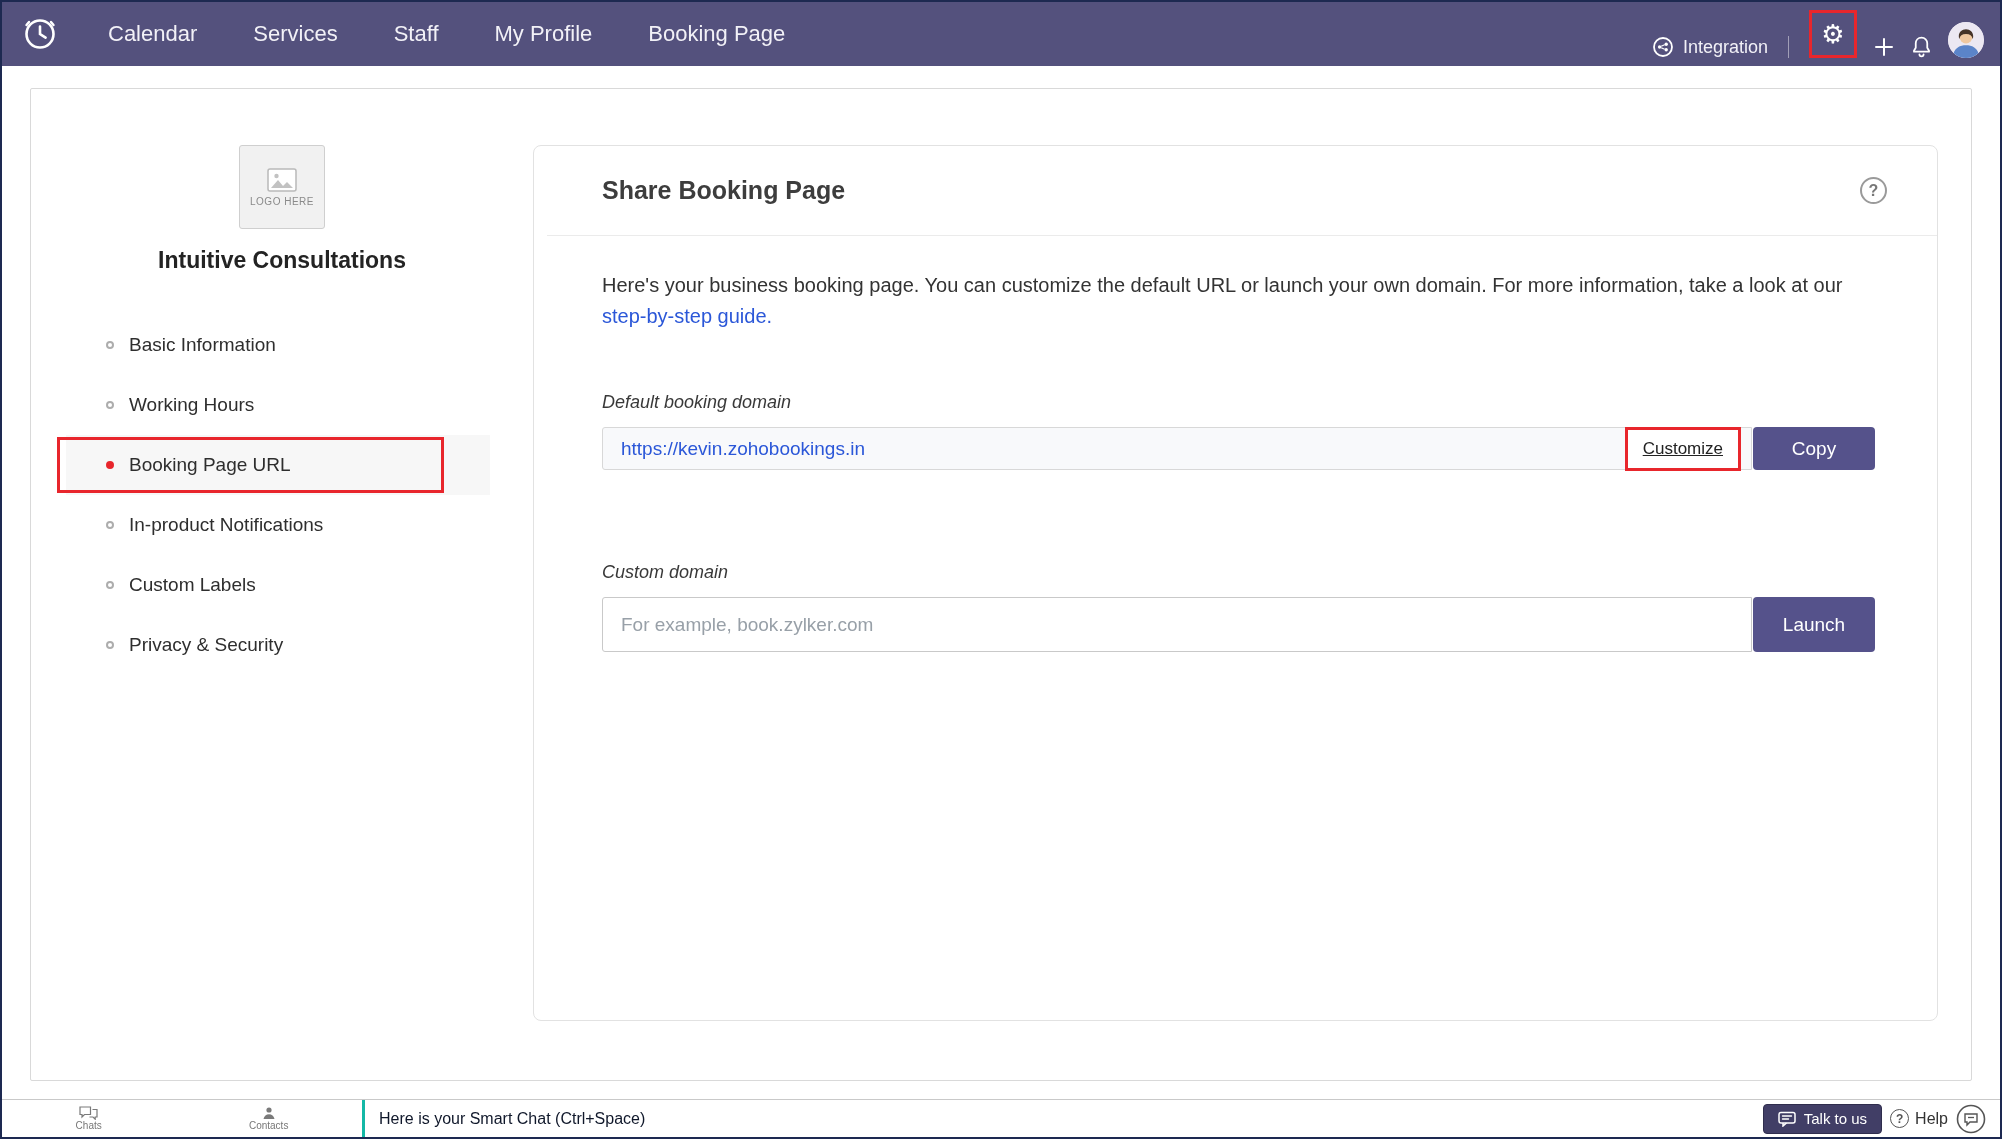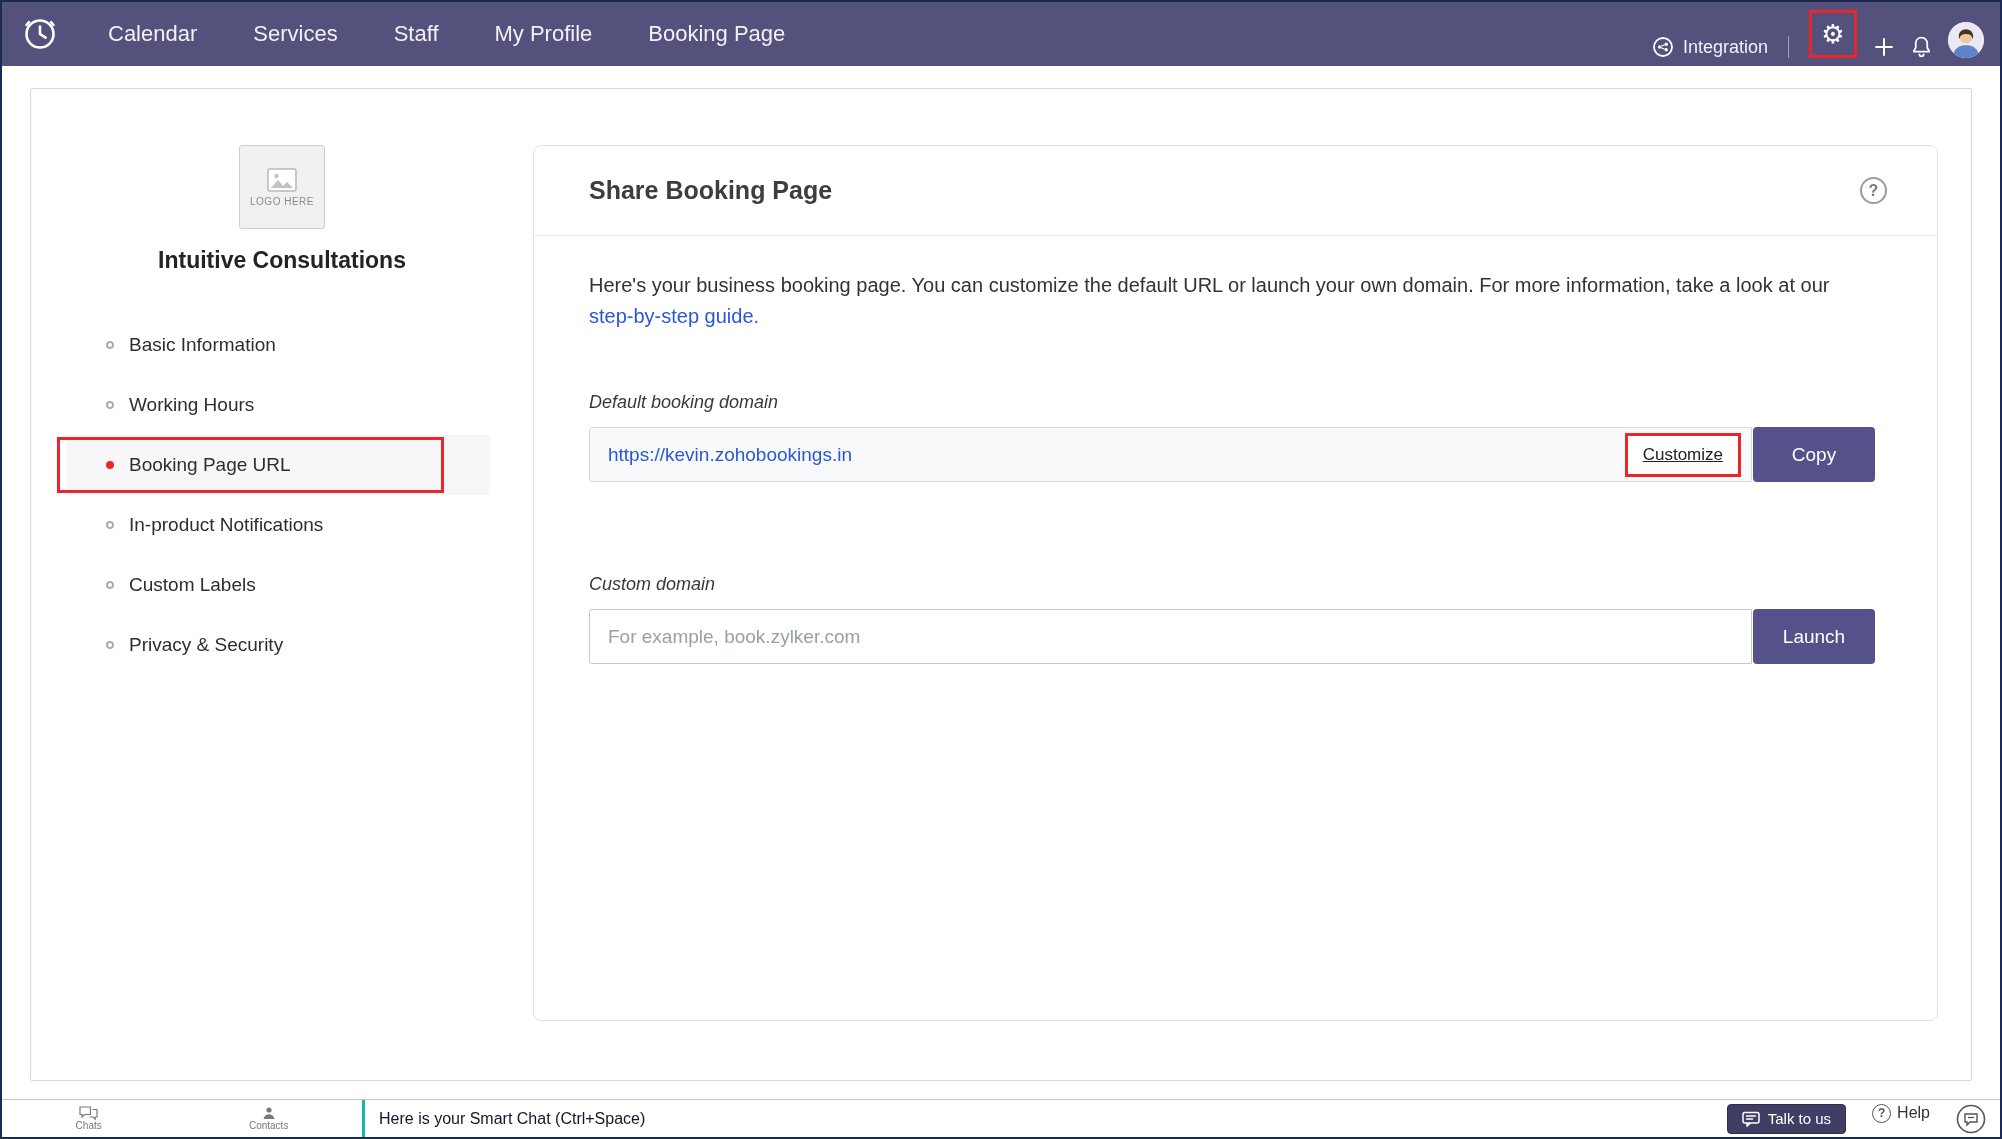--- a/index.html
+++ b/index.html
@@ -77,39 +77,39 @@
   .menu-item.active .dot { background:#e8262c; border-color:#e8262c; }
   .menu-item.active::after {
     content:""; position:absolute; left:-9px; top:2px; bottom:2px; right:46px;
     border:3px solid #e8262c; pointer-events:none;
   }
 
   
   .card {
     flex:1; margin:56px 33px 59px 0;
     border:1px solid #e2e2e2; border-radius:8px;
-    background:#fff; display:flex; flex-direction:column;
+    background:#fff; display:flex; flex-direction:column;padding-left:13px;
   }
   .card-header {
     flex:0 0 90px; display:flex; align-items:center; justify-content:space-between;
     padding:0 50px 0 55px; border-bottom:1px solid #ebebeb;
   }
   .card-title { margin:0; font-size:25px; font-weight:600; color:#3d3d3d; }
   .help-circle {
     width:27px; height:27px; border-radius:50%; border:2px solid #9a9a9a;
     color:#777; font-size:16px; font-weight:700;
     display:flex; align-items:center; justify-content:center; cursor:pointer;
   }
   .card-body { padding:34px 62px 0 55px; }
   .intro { margin:0 0 60px; max-width:1310px; font-size:20px; line-height:31px; color:#333; }
   .link { color:#2b57d8; text-decoration:none; cursor:pointer; }
   .field-label { display:block; font-size:18px; font-weight:500; color:#393939; margin:0 0 14px;font-style:italic; }
   .domain-section + .domain-section { margin-top:92px; }
 
-  .domain-row { display:flex; align-items:stretch; height:55px; }
+  .domain-row { display:flex; align-items:stretch; height:43px; }
   .domain-field {
     flex:1; display:flex; align-items:center; justify-content:space-between;
     border:1px solid #d8d8d8; background:#f8f9fb;
     padding:0 10px 0 18px; border-radius:3px 0 0 3px;
   }
   .domain-link { font-size:19px; color:#2b57d8; text-decoration:none; cursor:pointer; }
   .customize-link {
     font-size:17px; color:#222; text-decoration:underline;
     background:#fff; border:3px solid #e8262c;
     padding:9px 15px; cursor:pointer; white-space:nowrap;
@@ -134,21 +134,21 @@
   }
   .footer-left {
     width:363px; height:100%; border-right:3px solid #14b8a6;
     display:flex; align-items:center; justify-content:space-around;
   }
   .f-item {
     display:flex; flex-direction:column; align-items:center; justify-content:center;
     gap:1px; font-size:10px; color:#777; cursor:pointer; line-height:1;
   }
   .smart-chat { flex:1; padding-left:14px; font-size:16px; color:#0f172a; cursor:text; }
-  .footer-right { display:flex; align-items:flex-start; gap:26px; padding-right:14px;padding-left:12px; }
+  .footer-right { display:flex; align-items:center; gap:8px; padding-right:14px;padding-left:12px; }
   .talk-btn {
     height:30px; display:flex; align-items:center; gap:8px;
     background:#413e66; color:#fff; border:1px solid #2f2d4d; border-radius:4px;
     padding:0 14px; font-size:15px; font-family:"Liberation Sans", sans-serif; cursor:pointer;
   }
   .help-item { display:flex; align-items:center; gap:6px; font-size:16px; color:#333; cursor:pointer; }
   .q-circle {
     width:19px; height:19px; border-radius:50%; border:1.5px solid #555;
     display:flex; align-items:center; justify-content:center;
     font-size:12px; font-weight:700; color:#555;

